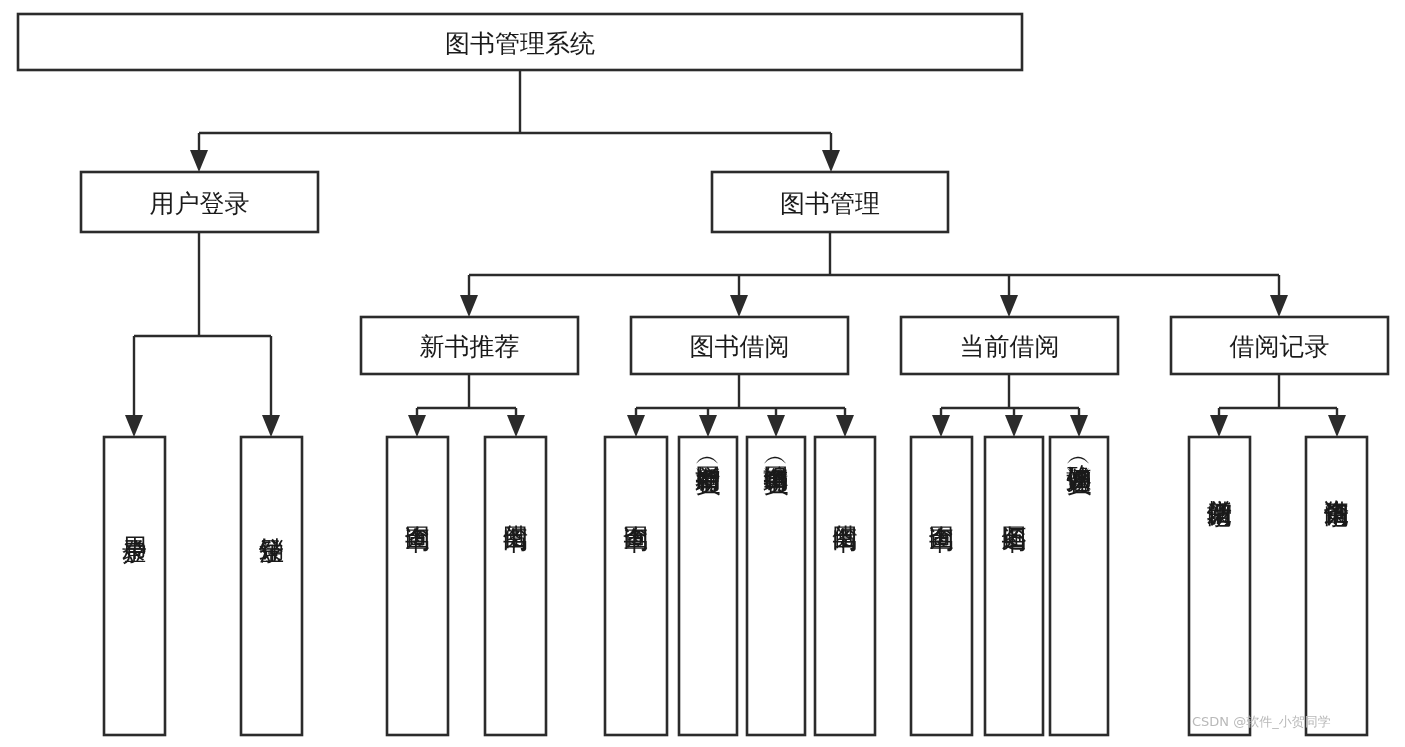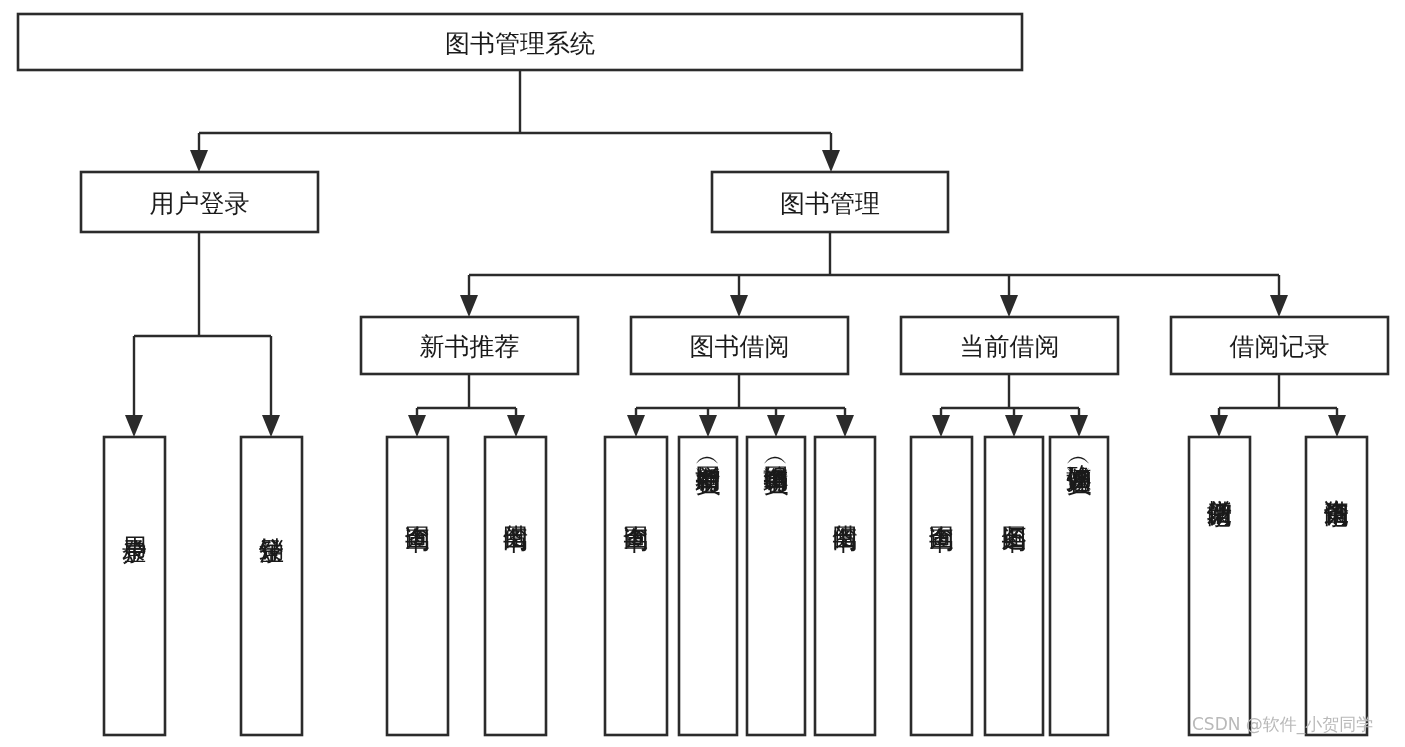--- a/index.html
+++ b/index.html
@@ -68,21 +68,21 @@
     font-size: 25px;
     line-height: 1.08;
     color: #1a1a1a;
     letter-spacing: 1px;
     white-space: nowrap;
     text-align: center;
   }
   .watermark {
     position: absolute;
     font-family: "DejaVu Sans", "Liberation Sans", sans-serif;
-    font-size: 17px;
+    font-size: 13px;
     color: #b9b9b9;
     white-space: nowrap;
     pointer-events: none;
   }
 </style>
 </head>
 <body>
 
 <div id="diagram-root">
 

